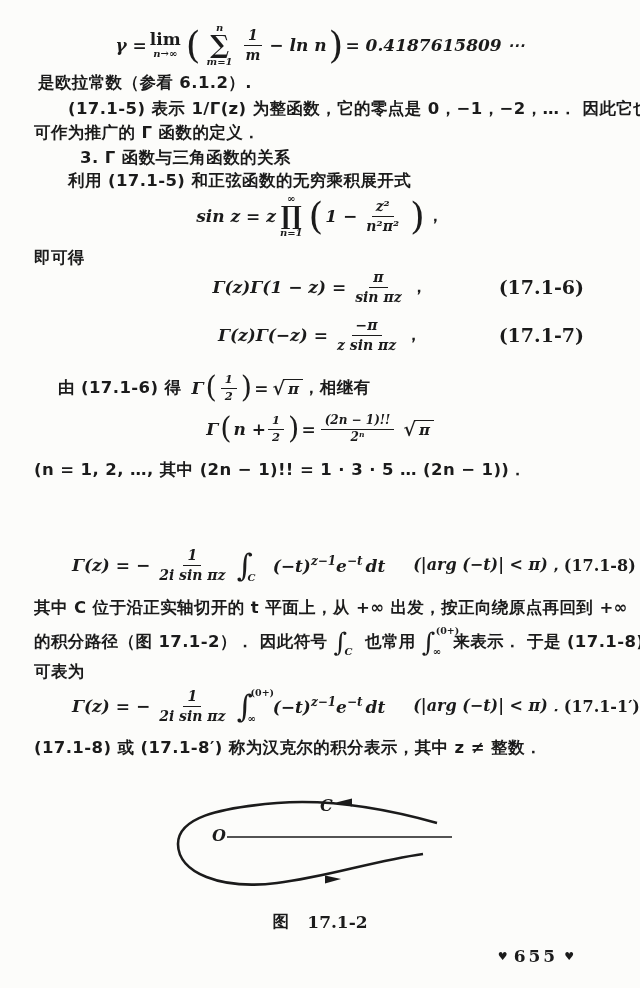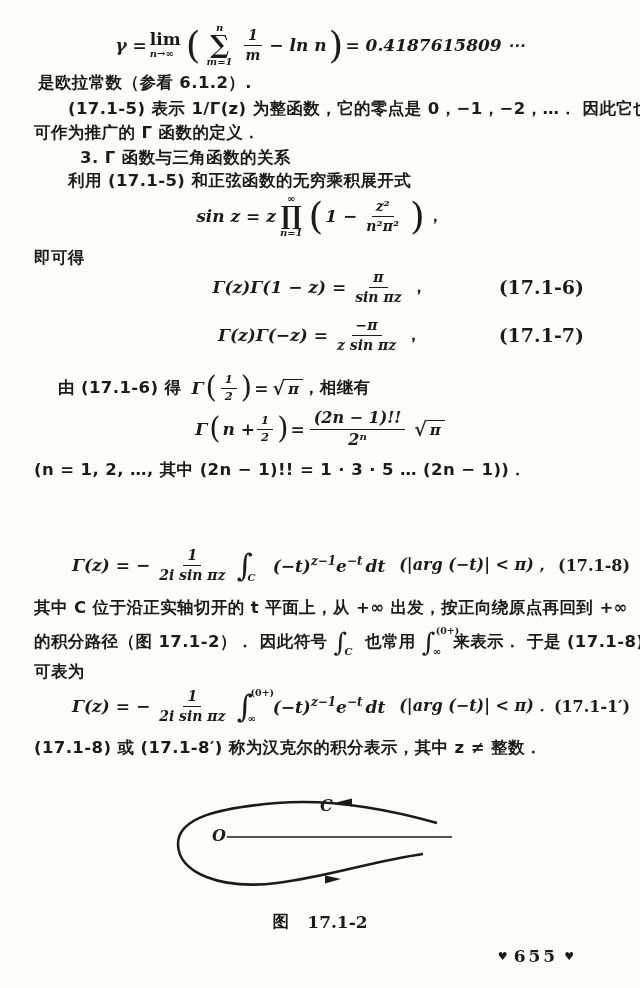--- a/index.html
+++ b/index.html
@@ -10,21 +10,21 @@
   }
   .row{position:absolute; display:flex; align-items:center; white-space:nowrap;}
   .center{left:0; width:640px; justify-content:center;}
   .cjk{font-family:"DejaVu Sans","Liberation Sans",sans-serif; font-weight:700; font-size:16.5px; letter-spacing:0.4px;}
   .math{font-style:italic; font-weight:700;}
   .up{font-style:normal;}
   .t17{font-size:17px;}
   .t16{font-size:16px;}
   .t10{font-size:10px;}
   .heading{font-family:"DejaVu Sans","Liberation Sans",sans-serif; font-weight:700; font-size:21px; letter-spacing:0.5px;}
-  .limop{display:inline-flex; flex-direction:column; align-items:flex-start; line-height:1; margin:0 3px;}
+  .limop{display:inline-flex; flex-direction:column; align-items:center; line-height:1; margin:0 3px;}
   .limop .t10{margin-top:1px;}
   .bigop{display:inline-flex; flex-direction:column; align-items:center; line-height:1; margin:0 4px;}
   .opsym{font-size:25px; line-height:.95; font-style:normal; font-weight:700;}
   .frac{display:inline-flex; flex-direction:column; align-items:center; margin:0 5px; font-size:14px; line-height:1.15;}
   .frac .num{padding:0 4px 1px; border-bottom:1.6px solid #1b1b1b; text-align:center;}
   .frac .den{padding:1px 4px 0; text-align:center;}
   .frac.sm{font-size:11.5px; margin:0 2px;}
   .bp{font-size:38px; font-weight:400; font-style:normal; line-height:.75; margin:0 2px;}
   .mp{font-size:29px; font-weight:400; font-style:normal; line-height:.8; margin:0 2px;}
   .intop{position:relative; display:inline-block; margin:0 2px; padding-right:18px;}
@@ -33,21 +33,21 @@
   .intop .isub{position:absolute; bottom:-2px; left:11px; font-size:10px; font-weight:700;}
   .intop.small .sym{font-size:26px;}
   .intop.small{padding-right:16px;}
   sup.e{font-size:12px; vertical-align:7px; font-style:italic; font-weight:700; letter-spacing:0;}
   .ig{display:inline; font-size:17px;}
   .ig .dt{margin-left:3px;}
   .sqrt{display:inline-flex; align-items:flex-start; margin-left:4px;}
   .sqrt .rad{font-size:19px; font-style:normal; font-weight:700; line-height:1;}
   .sqrt .arg{border-top:1.8px solid #1b1b1b; padding:2px 4px 0 3px; line-height:1.05; font-size:15px;}
   .tag{position:absolute; font-weight:700; font-style:normal; font-size:19px;}
-  .gap14{margin-left:14px;}
+  .gap14{margin-left:28px;}
   .gap8{margin-left:8px;}
   .figure-svg{position:absolute; left:165px; top:790px;}
   .fig-label{position:absolute; font-style:italic; font-weight:700; font-size:16px;}
   .pagenum{position:absolute; top:946px; right:66px; font-weight:700; font-size:17px; letter-spacing:3px; display:flex; align-items:center; gap:6px;}
   .pagenum .orn{font-size:11px; letter-spacing:0;}
   .caption{top:911px; gap:18px;}
 </style>
 </head>
 <body>
 
@@ -151,21 +151,21 @@
   <div class="row center" style="top:406px;height:46px;">
     <span class="math t17">Γ </span>
     <span class="mp">(</span>
     <span class="math t17">n + </span>
     <span class="frac sm math">
       <span class="num">1</span>
       <span class="den">2</span>
     </span>
     <span class="mp">)</span>
     <span class="math t17"> = </span>
-    <span class="frac math" style="font-size:16px;">
+    <span class="frac math" style="font-size:12px;">
       <span class="num">(2n − 1)!!</span>
       <span class="den">2ⁿ</span>
     </span>
     <span class="sqrt">
       <span class="rad">√</span>
       <span class="arg math">π</span>
     </span>
   </div>
 
   <div class="row" style="top:459px;left:34px;">

